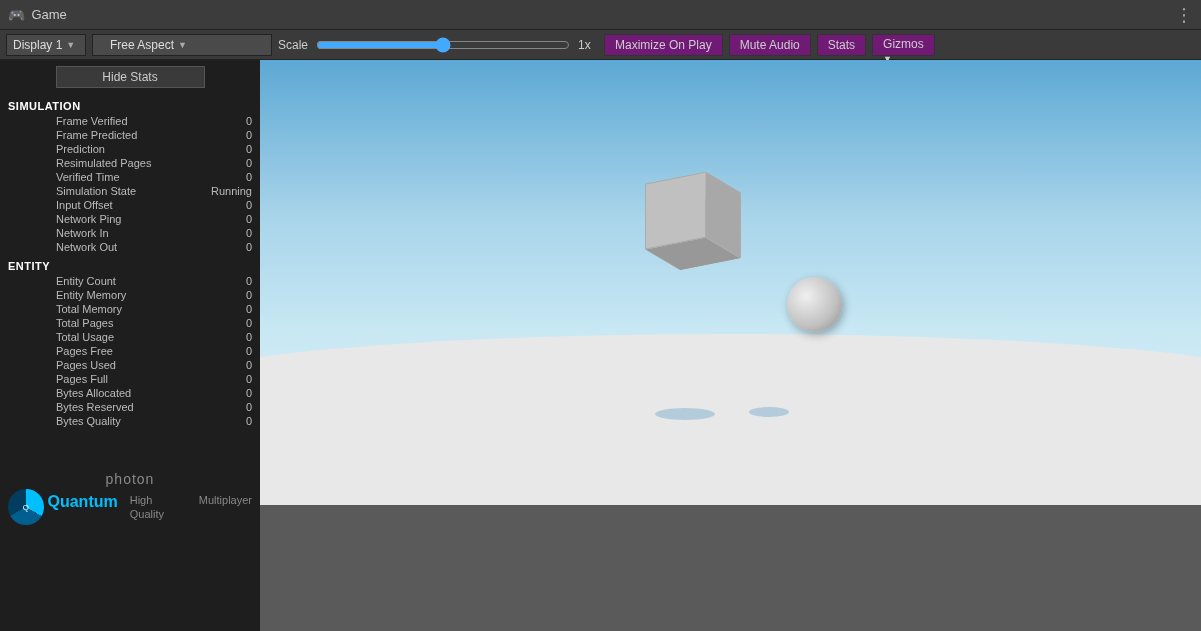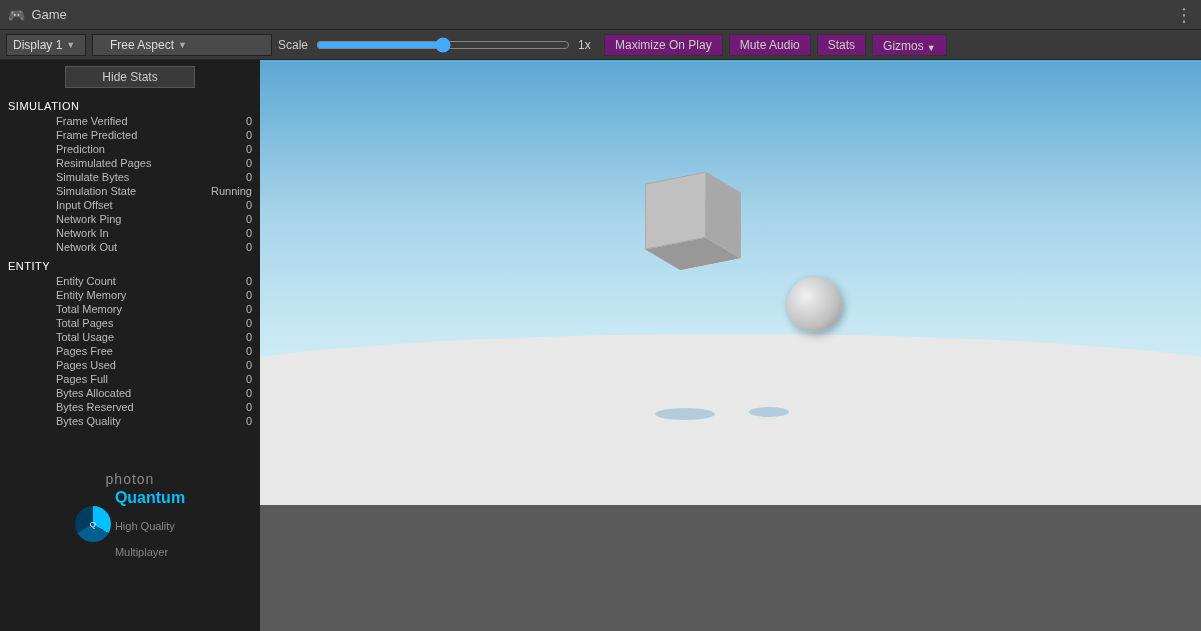--- a/index.html
+++ b/index.html
@@ -53,52 +53,52 @@
       background: #701a75;
       border: 1px solid #333;
       color: #ccc;
       padding: 2px 10px;
       font-size: 12px;
       cursor: pointer;
       height: 22px;
       white-space: nowrap;
     }
     #gizmos-btn {
-      display: flex; align-items: flex-end; gap: 3px;
+      display: flex; align-items: flex-start; gap: 3px; flex-direction: column;
     }
 
     
     #main-area {
       display: flex;
       height: calc(631px - 60px);
     }
 
     
     #stats-panel {
       width: 260px;
       background: #1e1e1e;
       overflow-y: auto;
       flex-shrink: 0;
       padding-bottom: 10px;
     }
     #hide-stats-btn {
       margin: 6px auto;
       display: block;
-      width: 130px;
+      width: 149px;
       background: #3a3a3a;
       border: 1px solid #555;
       color: #ccc;
       font-size: 12px;
       padding: 3px 4px;
       cursor: pointer;
       text-align: center;
     }
     .section-header {
       color: #fff;
-      font-weight: normal;
+      font-weight: bold;
       font-size: 11px;
       padding: 6px 8px 2px 8px;
       letter-spacing: 0.5px;
     }
     .stat-row {
       display: flex;
       justify-content: space-between;
       padding: 1px 8px;
       font-size: 11px;
       color: #bbb;
@@ -114,21 +114,21 @@
     .logo-area .photon-text { font-size: 14px; color: #888; letter-spacing: 1px; margin-top: 31px; }
     .logo-quantum {
       display: flex; align-items: center; gap: 4px; margin-top: 2px;
     }
     .quantum-logo-circle {
       width: 36px; height: 36px; border-radius: 50%;
       background: conic-gradient(#00bfff 0deg 120deg, #005f8f 120deg 240deg, #003d5e 240deg 360deg);
       display: flex; align-items: center; justify-content: center;
       font-size: 8px; color: #fff;
     }
-    .quantum-text-block { display: flex; flex-direction: column; gap: 12px; }
+    .quantum-text-block { display: flex; flex-direction: row; gap: 12px; }
     .quantum-title { font-size: 16px; color: #00bfff; font-weight: bold; }
     .quantum-sub { font-size: 11px; color: #888; line-height: 1.3; }
 
     
     #game-viewport {
       flex: 1;
       position: relative;
       overflow: hidden;
     }
 
@@ -256,21 +256,21 @@
         </div>
         <div class="stat-row">
           <span class="stat-name">Prediction</span>
           <span class="stat-val">0</span>
         </div>
         <div class="stat-row">
           <span class="stat-name">Resimulated Pages</span>
           <span class="stat-val">0</span>
         </div>
         <div class="stat-row">
-          <span class="stat-name">Simulate Bytes</span>
+          <span class="stat-name">Verified Time</span>
           <span class="stat-val">0</span>
         </div>
         <div class="stat-row">
           <span class="stat-name">Simulation State</span>
           <span class="stat-val">Running</span>
         </div>
         <div class="stat-row">
           <span class="stat-name">Input Offset</span>
           <span class="stat-val">0</span>
         </div>

